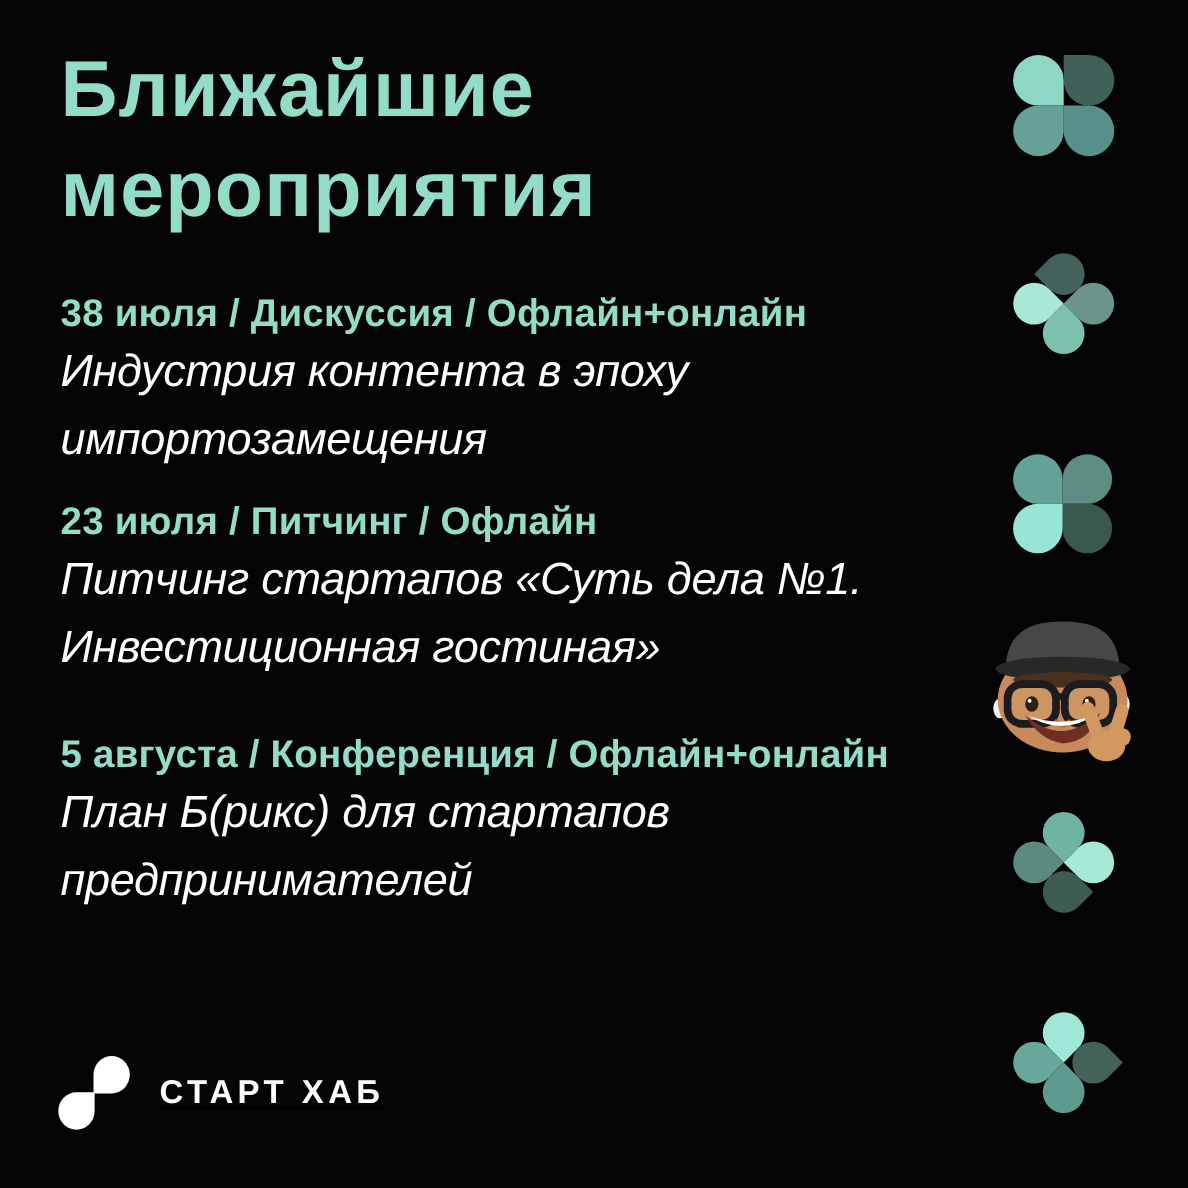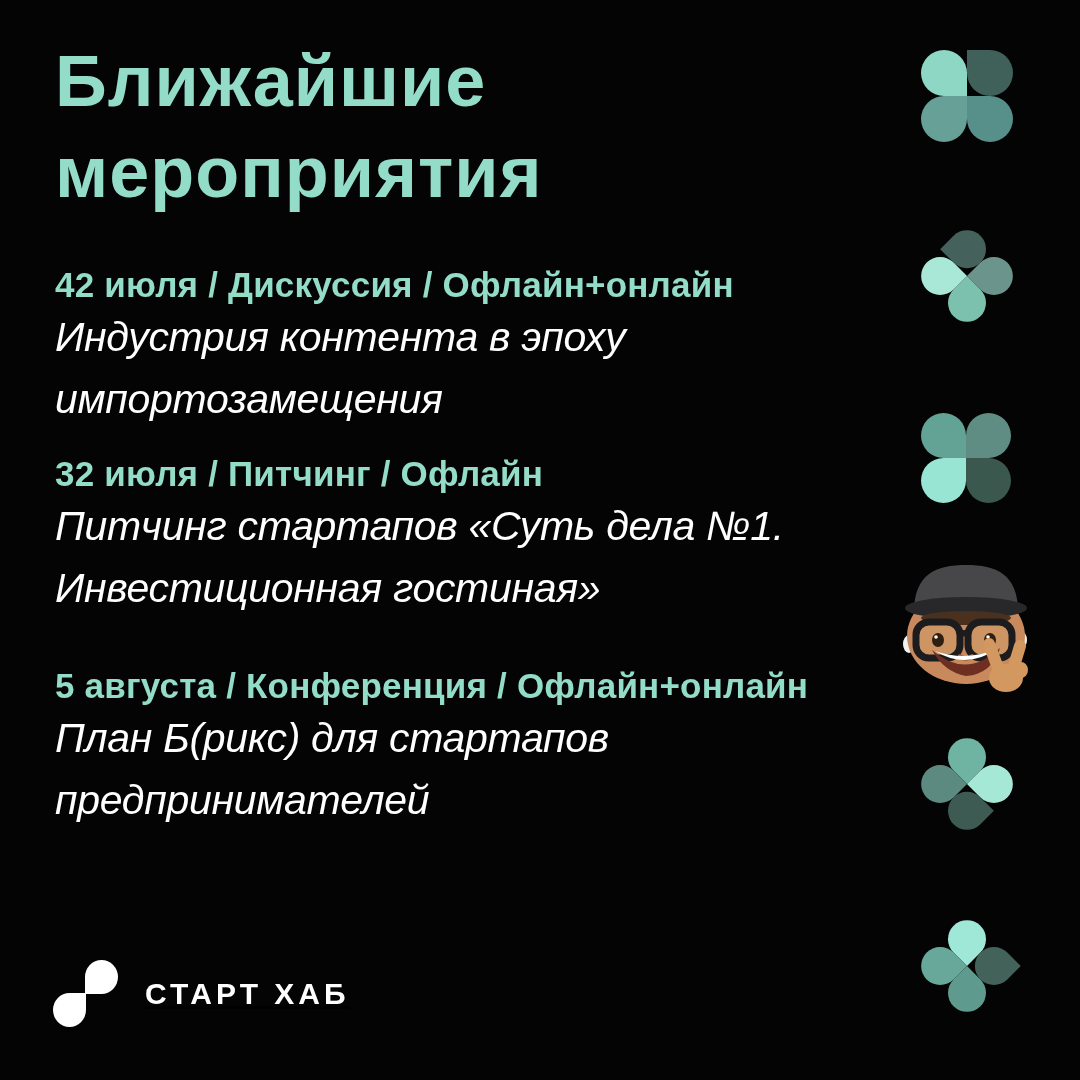--- a/index.html
+++ b/index.html
@@ -55,26 +55,26 @@
 <body>
 
 <div class="canvas">
 
   <div class="title">
     <span>Ближайшие</span>
     <span>мероприятия</span>
   </div>
 
   <div class="event ev1">
-    <div class="event-meta">42 июля / Дискуссия / Офлайн+онлайн</div>
+    <div class="event-meta">38 июля / Дискуссия / Офлайн+онлайн</div>
     <div class="event-name">Индустрия контента в эпоху импортозамещения</div>
   </div>
 
   <div class="event ev2">
-    <div class="event-meta">32 июля / Питчинг / Офлайн</div>
+    <div class="event-meta">23 июля / Питчинг / Офлайн</div>
     <div class="event-name">Питчинг стартапов «Суть дела №1.
 Инвестиционная гостиная»</div>
   </div>
 
   <div class="event ev3">
     <div class="event-meta">5 августа / Конференция / Офлайн+онлайн</div>
     <div class="event-name">План Б(рикс) для стартапов
 предпринимателей</div>
   </div>
 

